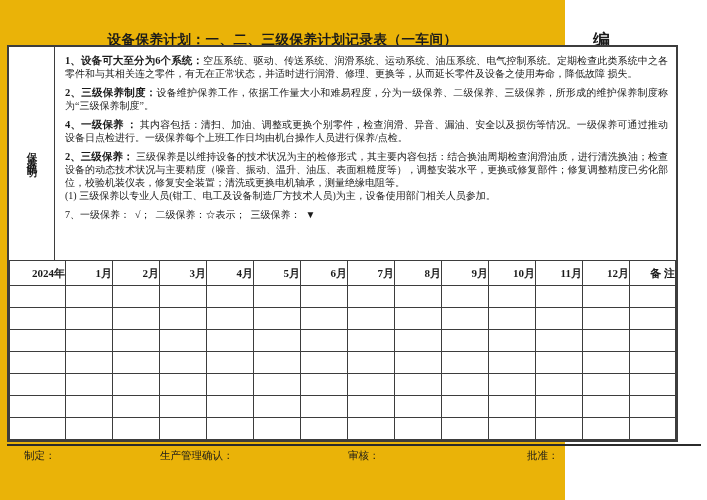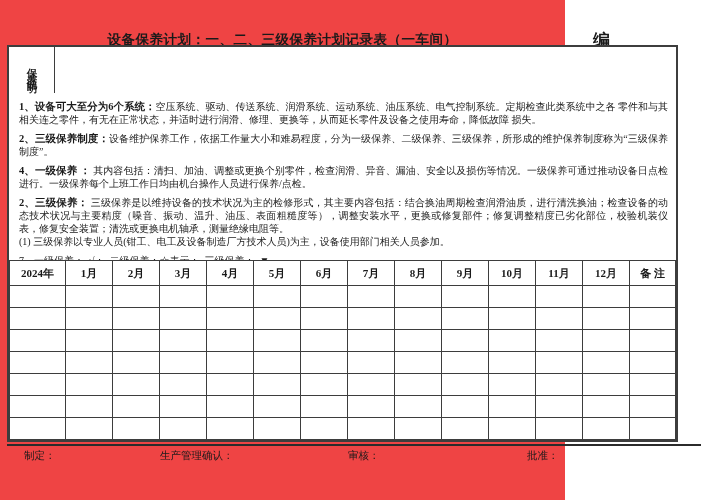--- a/index.html
+++ b/index.html
@@ -1,38 +1,38 @@
 <!DOCTYPE html>
 <html><head>
 <meta charset="utf-8">
 <style>
   html,body{margin:0;padding:0;}
   body{
     width:707px;height:500px;background:#ffffff;
     font-family:"Liberation Serif","DejaVu Serif",serif;
     color:#1a1a1a;position:relative;overflow:hidden;
   }
-  .page{position:relative;width:565px;height:500px;background:#ef4444;}
+  .page{position:relative;width:565px;height:500px;background:#eab308;}
 
   
   .title{
     position:absolute;top:31px;left:0;width:100%;text-align:center;
     font-weight:bold;font-size:13.5px;letter-spacing:0.5px;
   }
   .doc-number{
     position:absolute;top:29px;left:593px;font-weight:bold;font-size:17px;
   }
 
   
   .form{
     position:absolute;top:45px;left:7px;width:671px;height:397px;
     border:2px solid #3d3d3d;box-sizing:border-box;
     display:flex;flex-direction:column;background:#fff;
   }
-  .instructions{display:flex;flex-direction:column;height:213px;box-sizing:border-box;flex:0 0 auto;}
+  .instructions{display:flex;flex-direction:row;height:213px;box-sizing:border-box;flex:0 0 auto;}
   .side-label{
     width:46px;flex:0 0 46px;border-right:1px solid #3d3d3d;box-sizing:border-box;
     display:flex;align-items:center;justify-content:center;
     font-size:10.5px;font-weight:bold;
   }
   .side-label span{writing-mode:vertical-lr;text-orientation:upright;letter-spacing:5px;}
   .paragraphs{
     flex:1;padding:7px 8px 0 10px;font-size:10px;line-height:13px;
     text-align:justify;overflow:hidden;box-sizing:border-box;
   }
@@ -43,21 +43,21 @@
 
   
   table.schedule{
     border-collapse:collapse;table-layout:fixed;width:100%;
     flex:1;border-top:1px solid #3d3d3d;
   }
   table.schedule th,table.schedule td{
     border:1px solid #3d3d3d;padding:0;background:#fff;
   }
   table.schedule thead th{
-    height:24px;font-size:11px;font-weight:bold;text-align:center;vertical-align:middle;
+    height:24px;font-size:11px;font-weight:bold;text-align:right;vertical-align:middle;
   }
   table.schedule tbody td{height:20px;}
 
   
   .divider{position:absolute;top:444px;left:7px;width:694px;height:2px;background:#2b2b2b;}
   .sig{position:absolute;top:449px;font-size:10.5px;}
   .sig-made{left:10px;margin-left:14px;}
   .sig-prod{left:160px;}
   .sig-review{left:348px;}
   .sig-approve{left:527px;}

